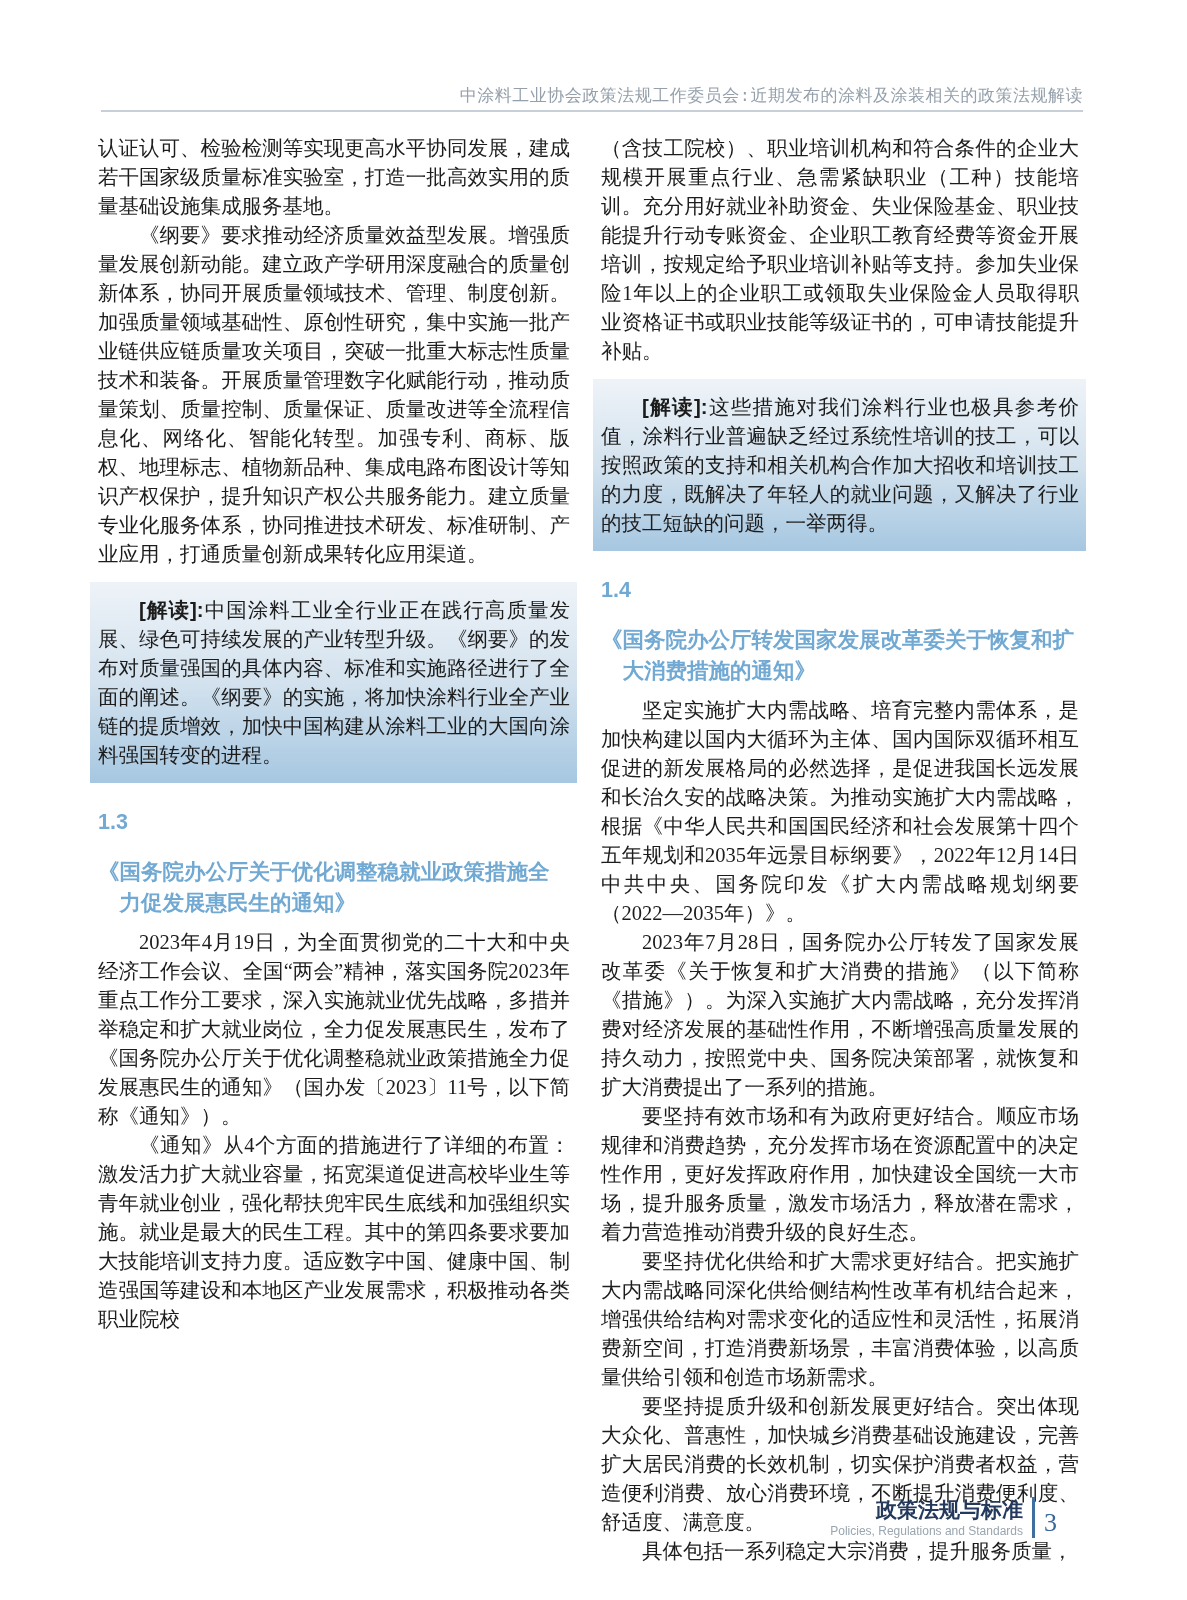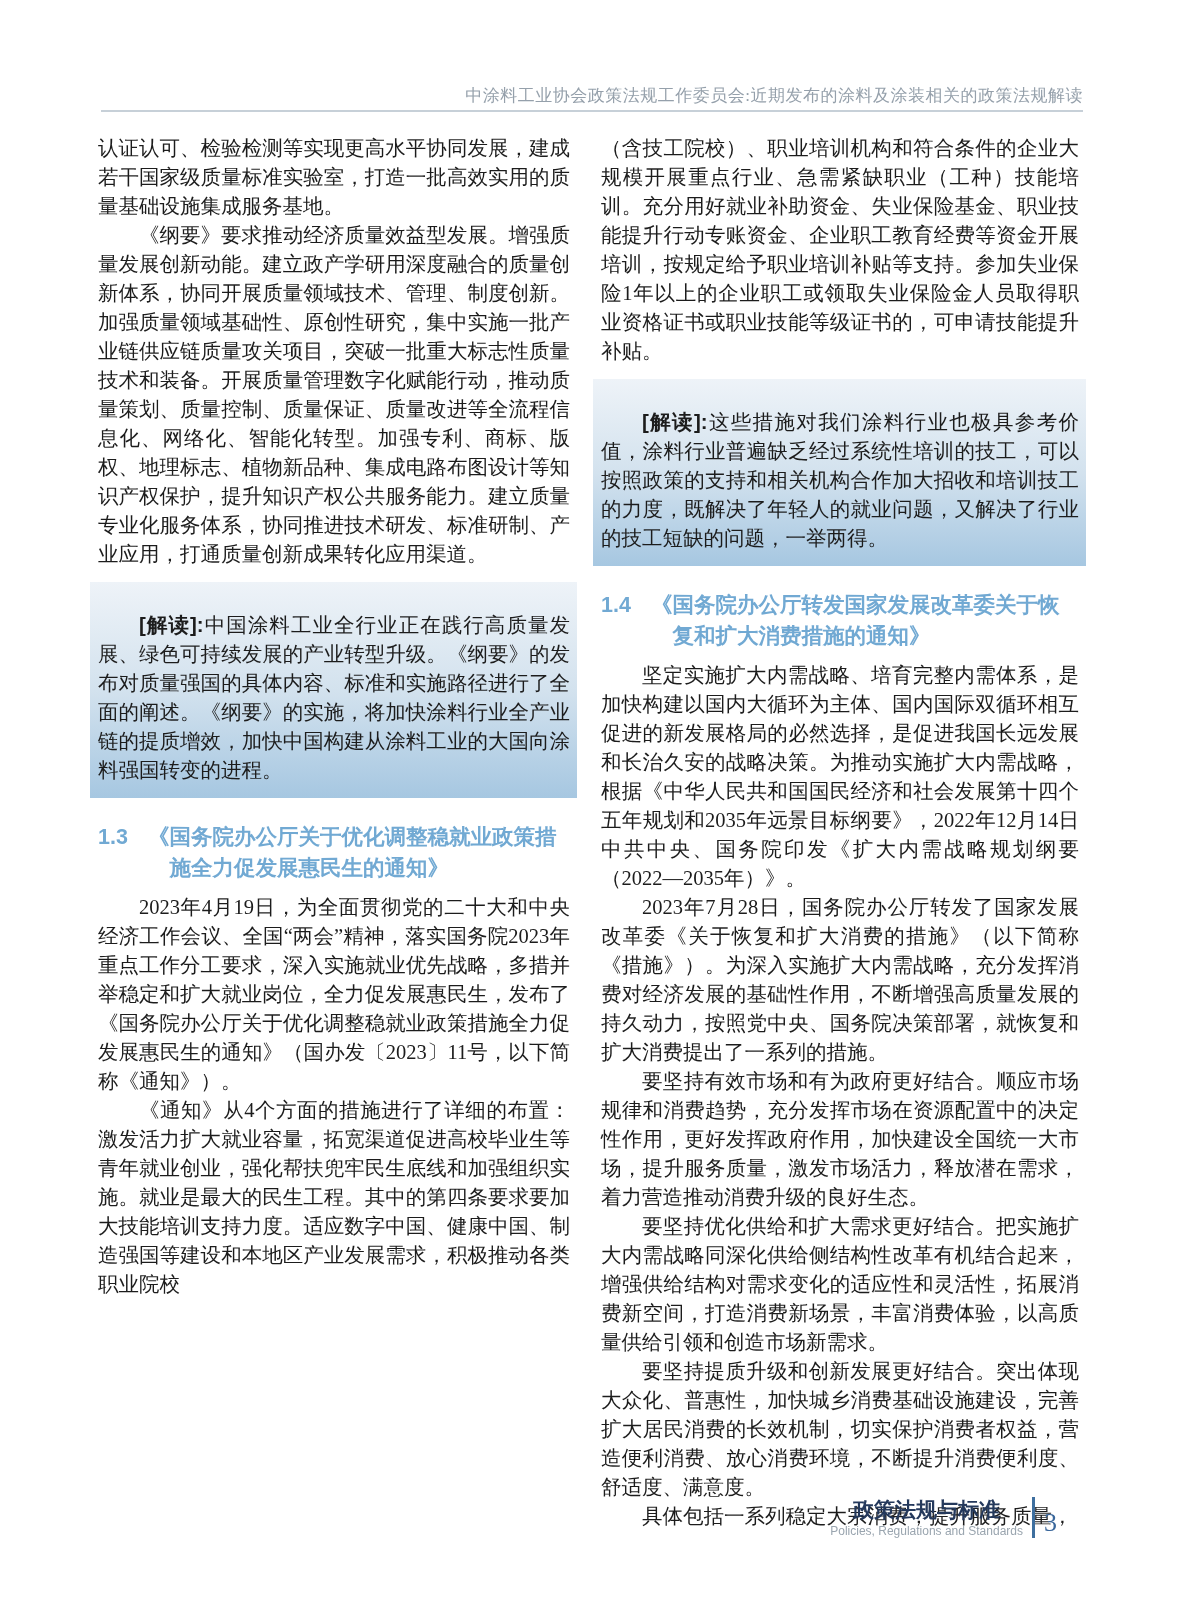--- a/index.html
+++ b/index.html
@@ -3,61 +3,62 @@
 <meta charset="utf-8">
 <style>
   html,body { margin:0; padding:0; background:#ffffff; }
   .page {
     position:relative; width:1187px; height:1600px; background:#ffffff;
     font-family:"Liberation Serif", serif; overflow:hidden;
   }
   
   .header-text {
     position:absolute; top:84px; right:104px;
-    font-family:Liberation Serif, serif;
+    font-family:Liberation Mono, monospace;
     font-size:17px; letter-spacing:0.5px; color:#95a0ab;
   }
   .header-rule {
     position:absolute; top:110px; left:101px; width:982px; height:2px;
     background:#c7d0d8;
   }
   
   .col {
     position:absolute; top:134px; color:#1c1c1c;
     font-size:20.5px; line-height:29px; text-align:justify;
   }
   .col-left  { left:98px; width:472px; }
   .col-right { left:601px; width:478px; }
   .para { margin:0; text-indent:2em; }
   .para.no-indent { text-indent:0; }
   
   .jiedu-box {
     margin:13px -7px 16px -8px;
-    padding:28px 7px 13px 8px;
+    padding:13px 7px 13px 8px;
     background:linear-gradient(180deg, #eef3f8 0%, #d3e2ee 50%, #a6c7e1 100%);
   }
   .jiedu-label {
     font-family:"Liberation Sans", sans-serif;
     font-weight:bold;
   }
   
   .section-heading {
     display:flex; margin:24px 0 9px 0;
     color:#71a9d3; font-family:"Liberation Sans", sans-serif;
     font-weight:bold; font-size:21.5px; line-height:31px;
     text-align:left;
+    flex-direction:column;
   }
   .sec-num { flex:0 0 50px; }
   .sec-title { flex:1; padding-left:1em; text-indent:-1em; }
   
   .footer {
     position:absolute; top:1497px; right:130px;
     display:flex; align-items:center;
   }
-  .footer-titles { text-align:center; margin-right:9px; }
+  .footer-titles { text-align:right; margin-right:9px; }
   .footer-cn {
     font-family:"Liberation Sans", sans-serif; font-weight:bold;
     font-size:21px; color:#24395c; line-height:1.25;
   }
   .footer-en {
     font-family:"Liberation Sans", sans-serif;
     font-size:12px; color:#9aa5af;
   }
   .footer-bar { width:3px; height:41px; background:#3e6f9f; margin-right:9px; }
   .footer-page {

